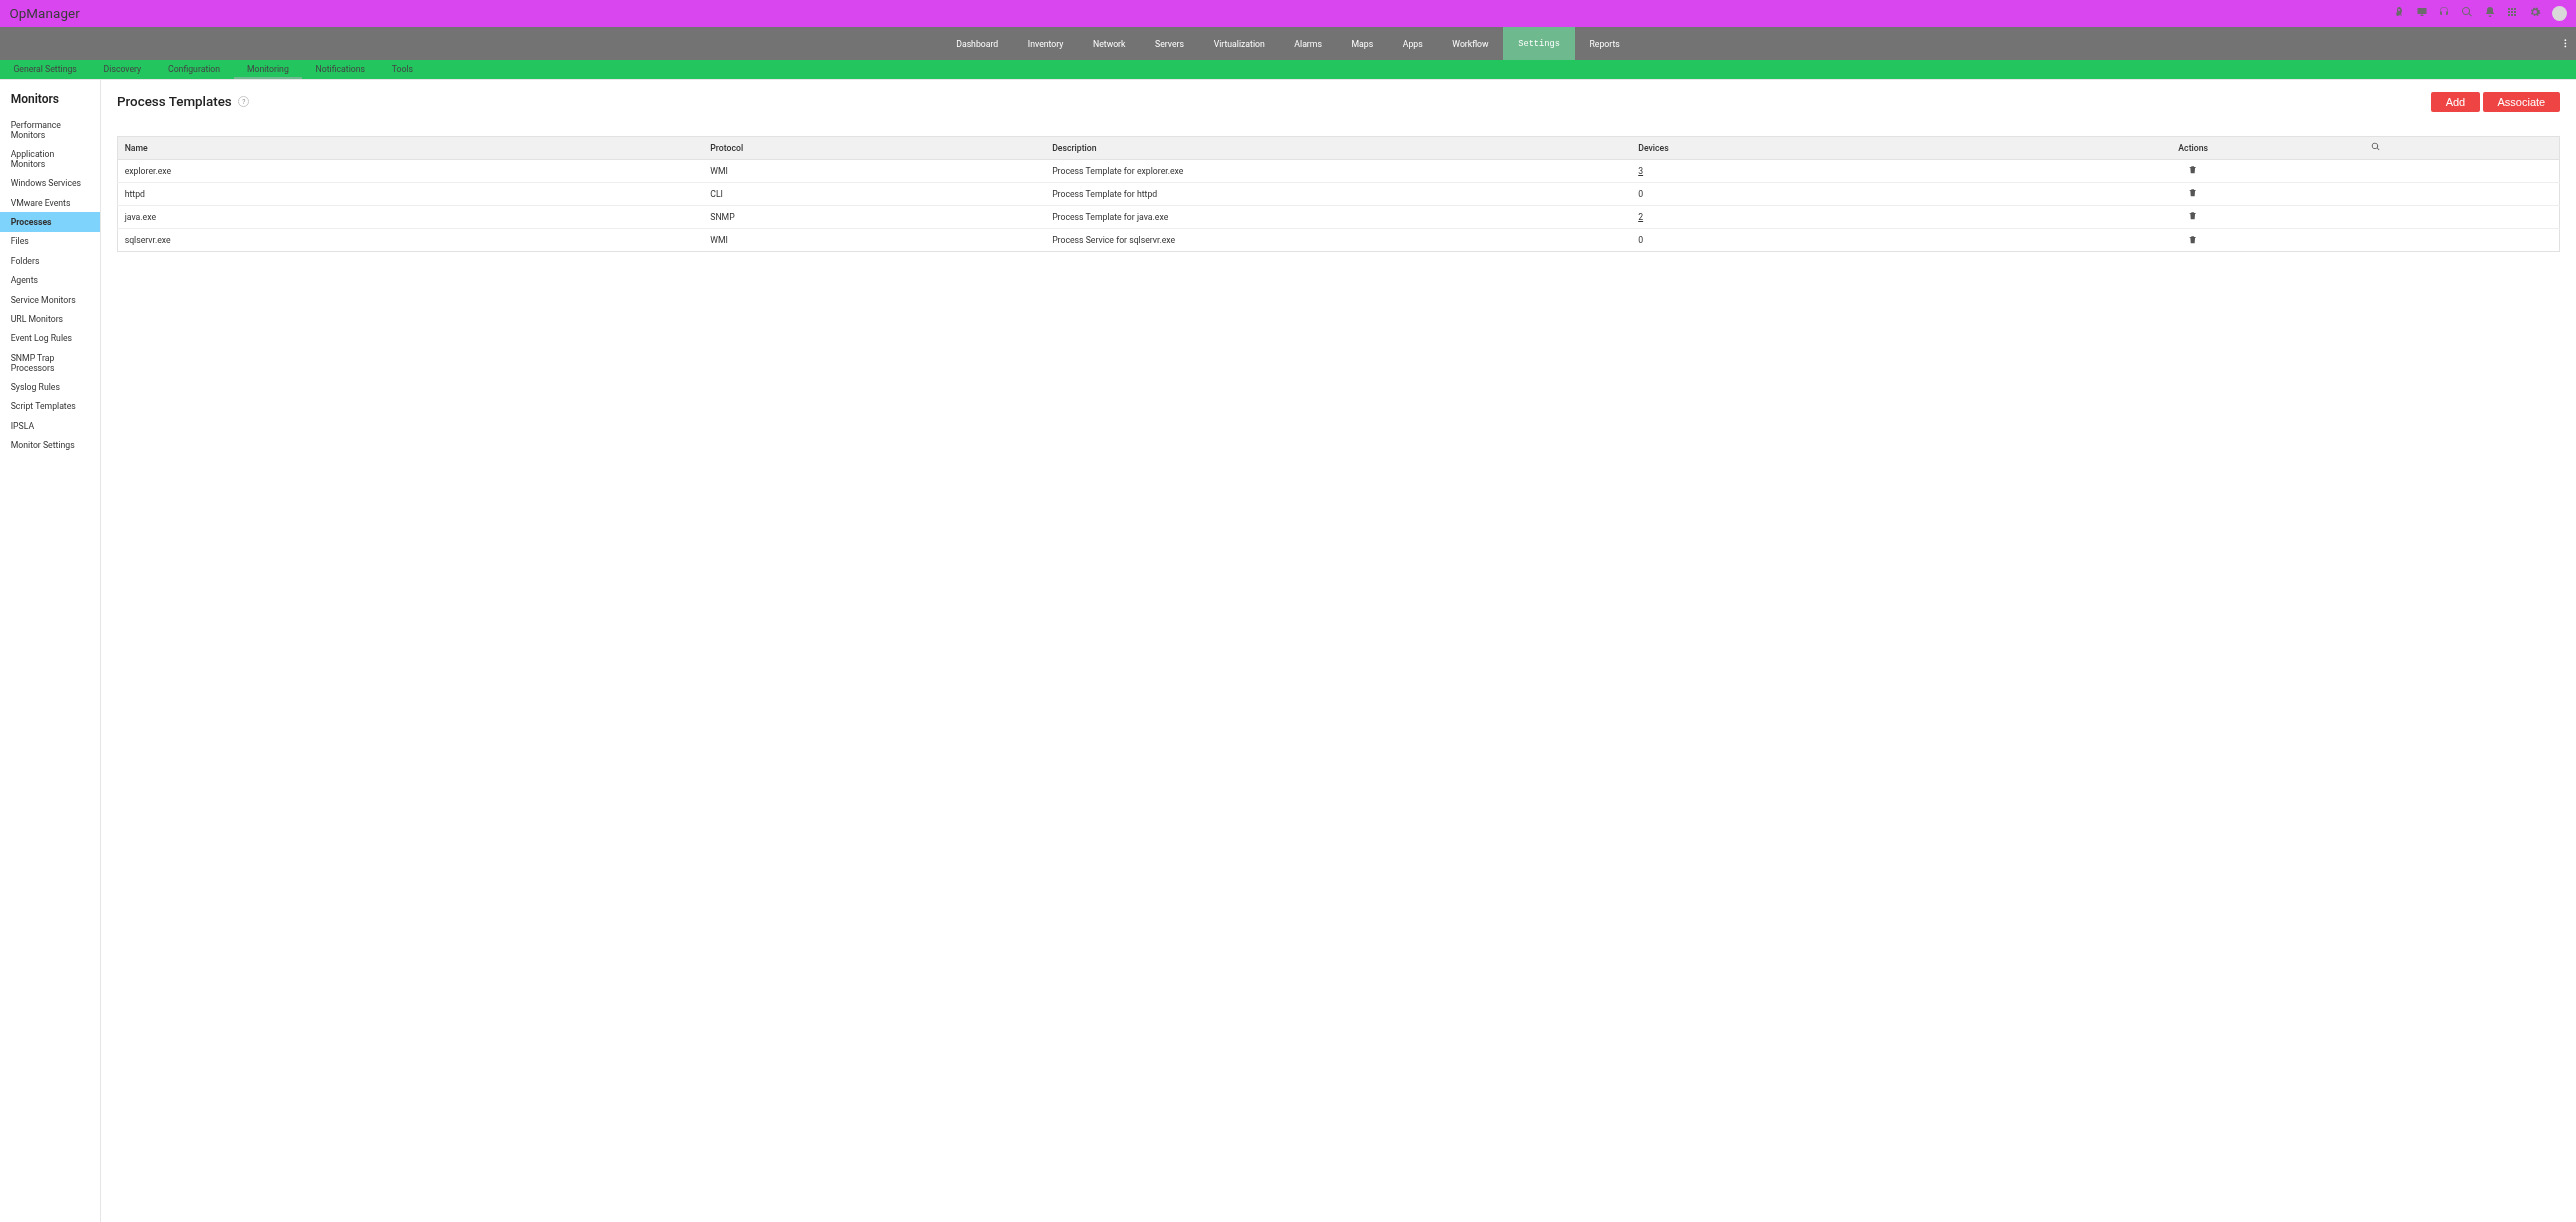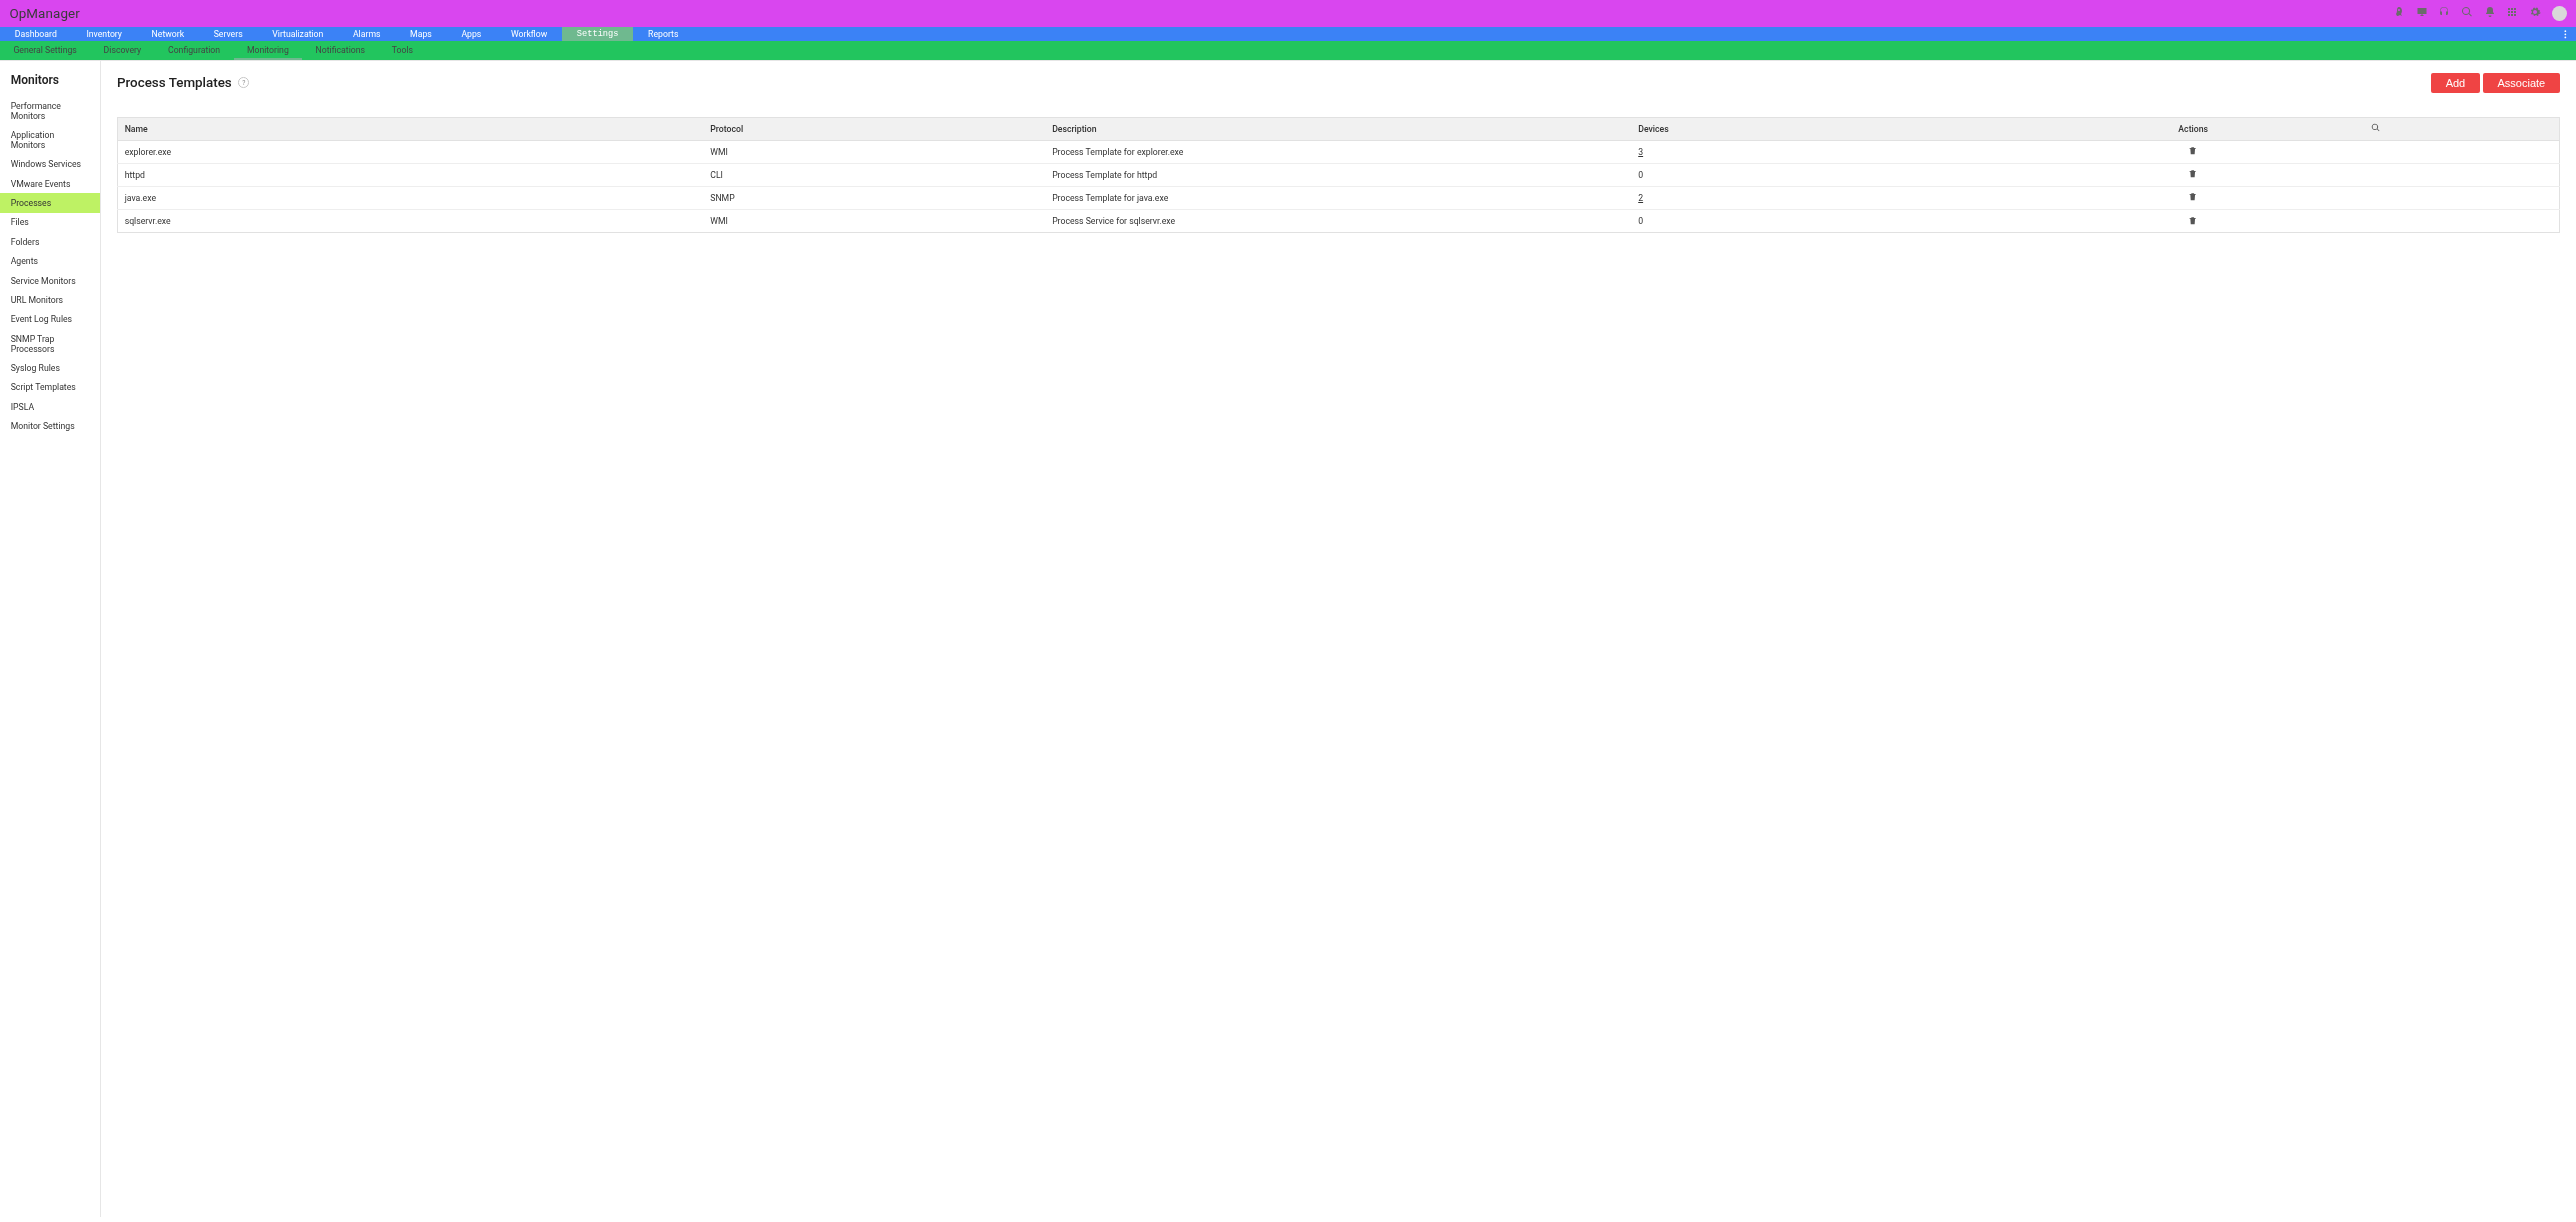--- a/index.html
+++ b/index.html
@@ -26,25 +26,26 @@
   }
   .topbar-spacer { flex: 1; }
   .topbar-icons { display: flex; align-items: center; gap: 10.7px; color: #6b6b6b; }
   .topbar-icons svg { width: 12px; height: 12px; fill: #6b6b6b; cursor: pointer; }
   .avatar-circle {
     width: 14.8px; height: 14.8px; border-radius: 50%;
     background: #d9d9d9; display:inline-block;
   }
   
   .nav-primary {
-    background: #3b82f6;
-    height: 14px;
+    background: #737373;
+    height: 33px;
     display: flex;
     align-items: stretch;
     position: relative;
+    justify-content: center;
   }
   .nav-primary .tab {
     color: #fff;
     font-size: 8.7px;
     padding: 0 14.8px;
     display: flex; align-items: center;
     cursor: pointer;
   }
   .nav-primary .tab.active {
     background: #6fb98f;
@@ -93,21 +94,21 @@
     padding: 12px 10.7px 9.4px;
     color:#222;
   }
   .sidebar ul { list-style:none; }
   .sidebar li {
     padding: 4.7px 10.7px;
     font-size: 8.7px;
     color:#333;
     cursor:pointer;
   }
-  .sidebar li.active { background:#bef264; font-weight:400; }
+  .sidebar li.active { background:#7dd3fc; font-weight:700; }
   
   .main {
     flex:1;
     padding: 12px 16px;
   }
   .page-header {
     display:flex; align-items:center;
     margin-bottom: 24px;
   }
   .page-title {

